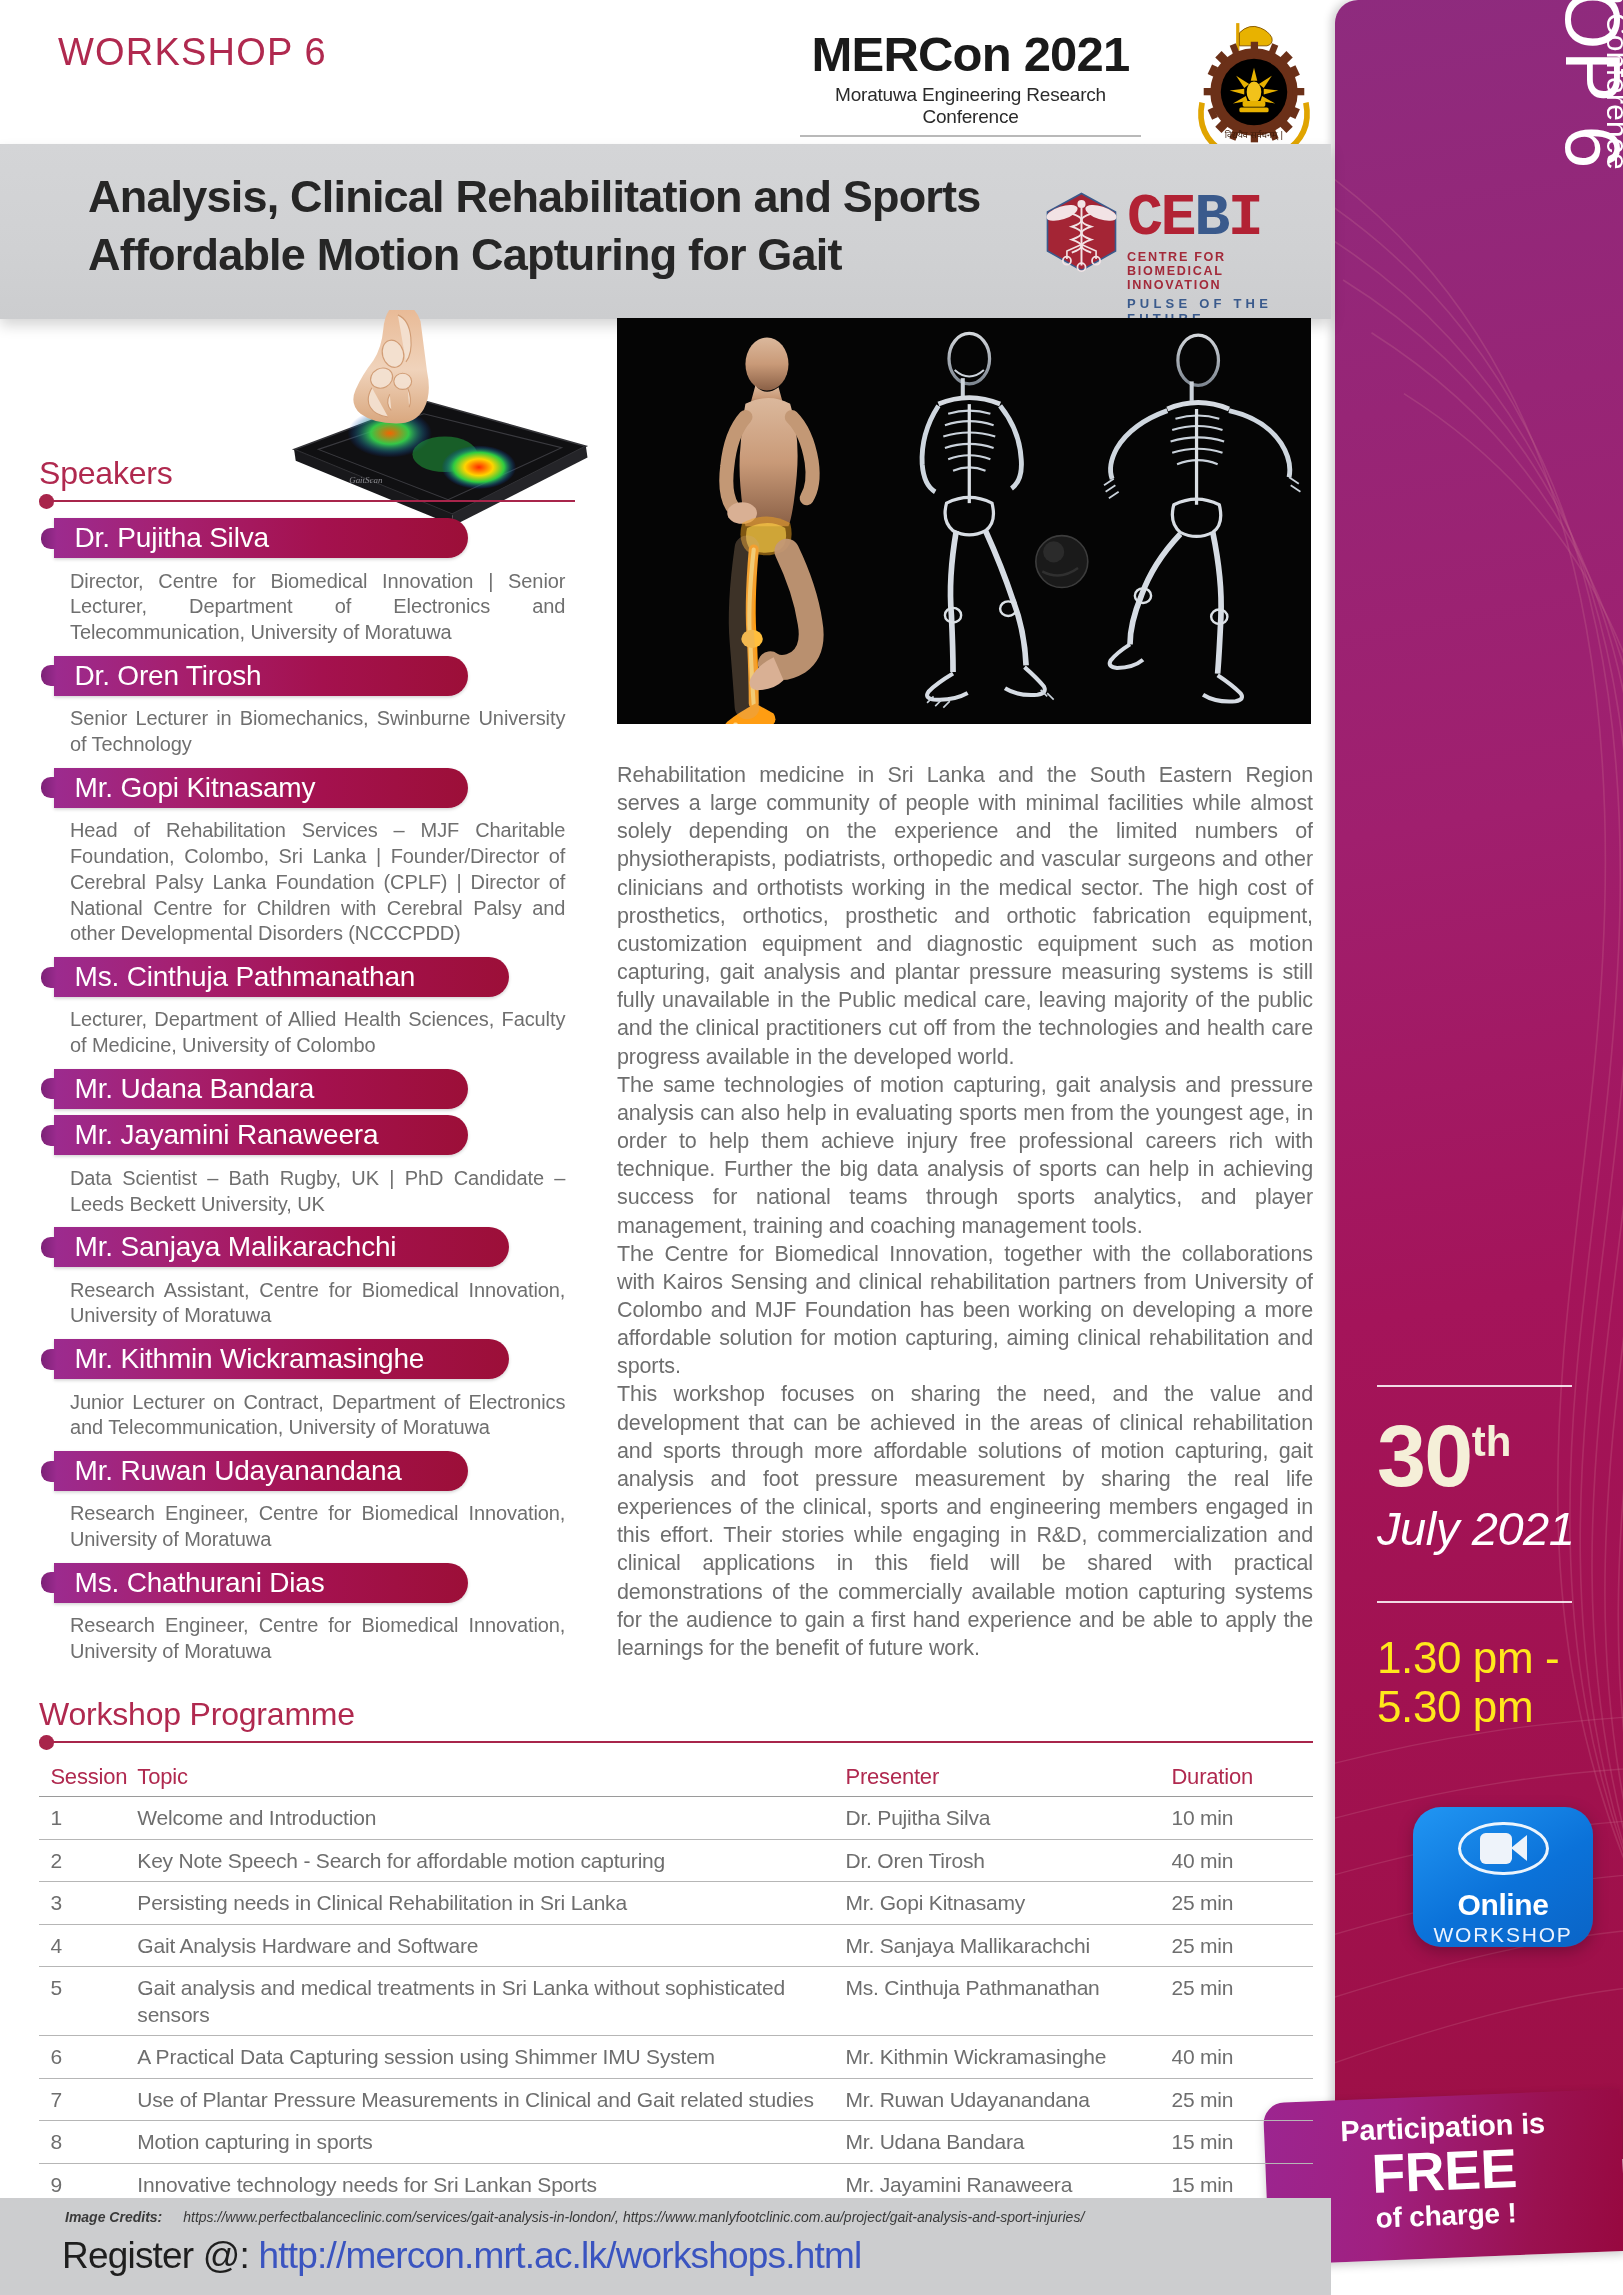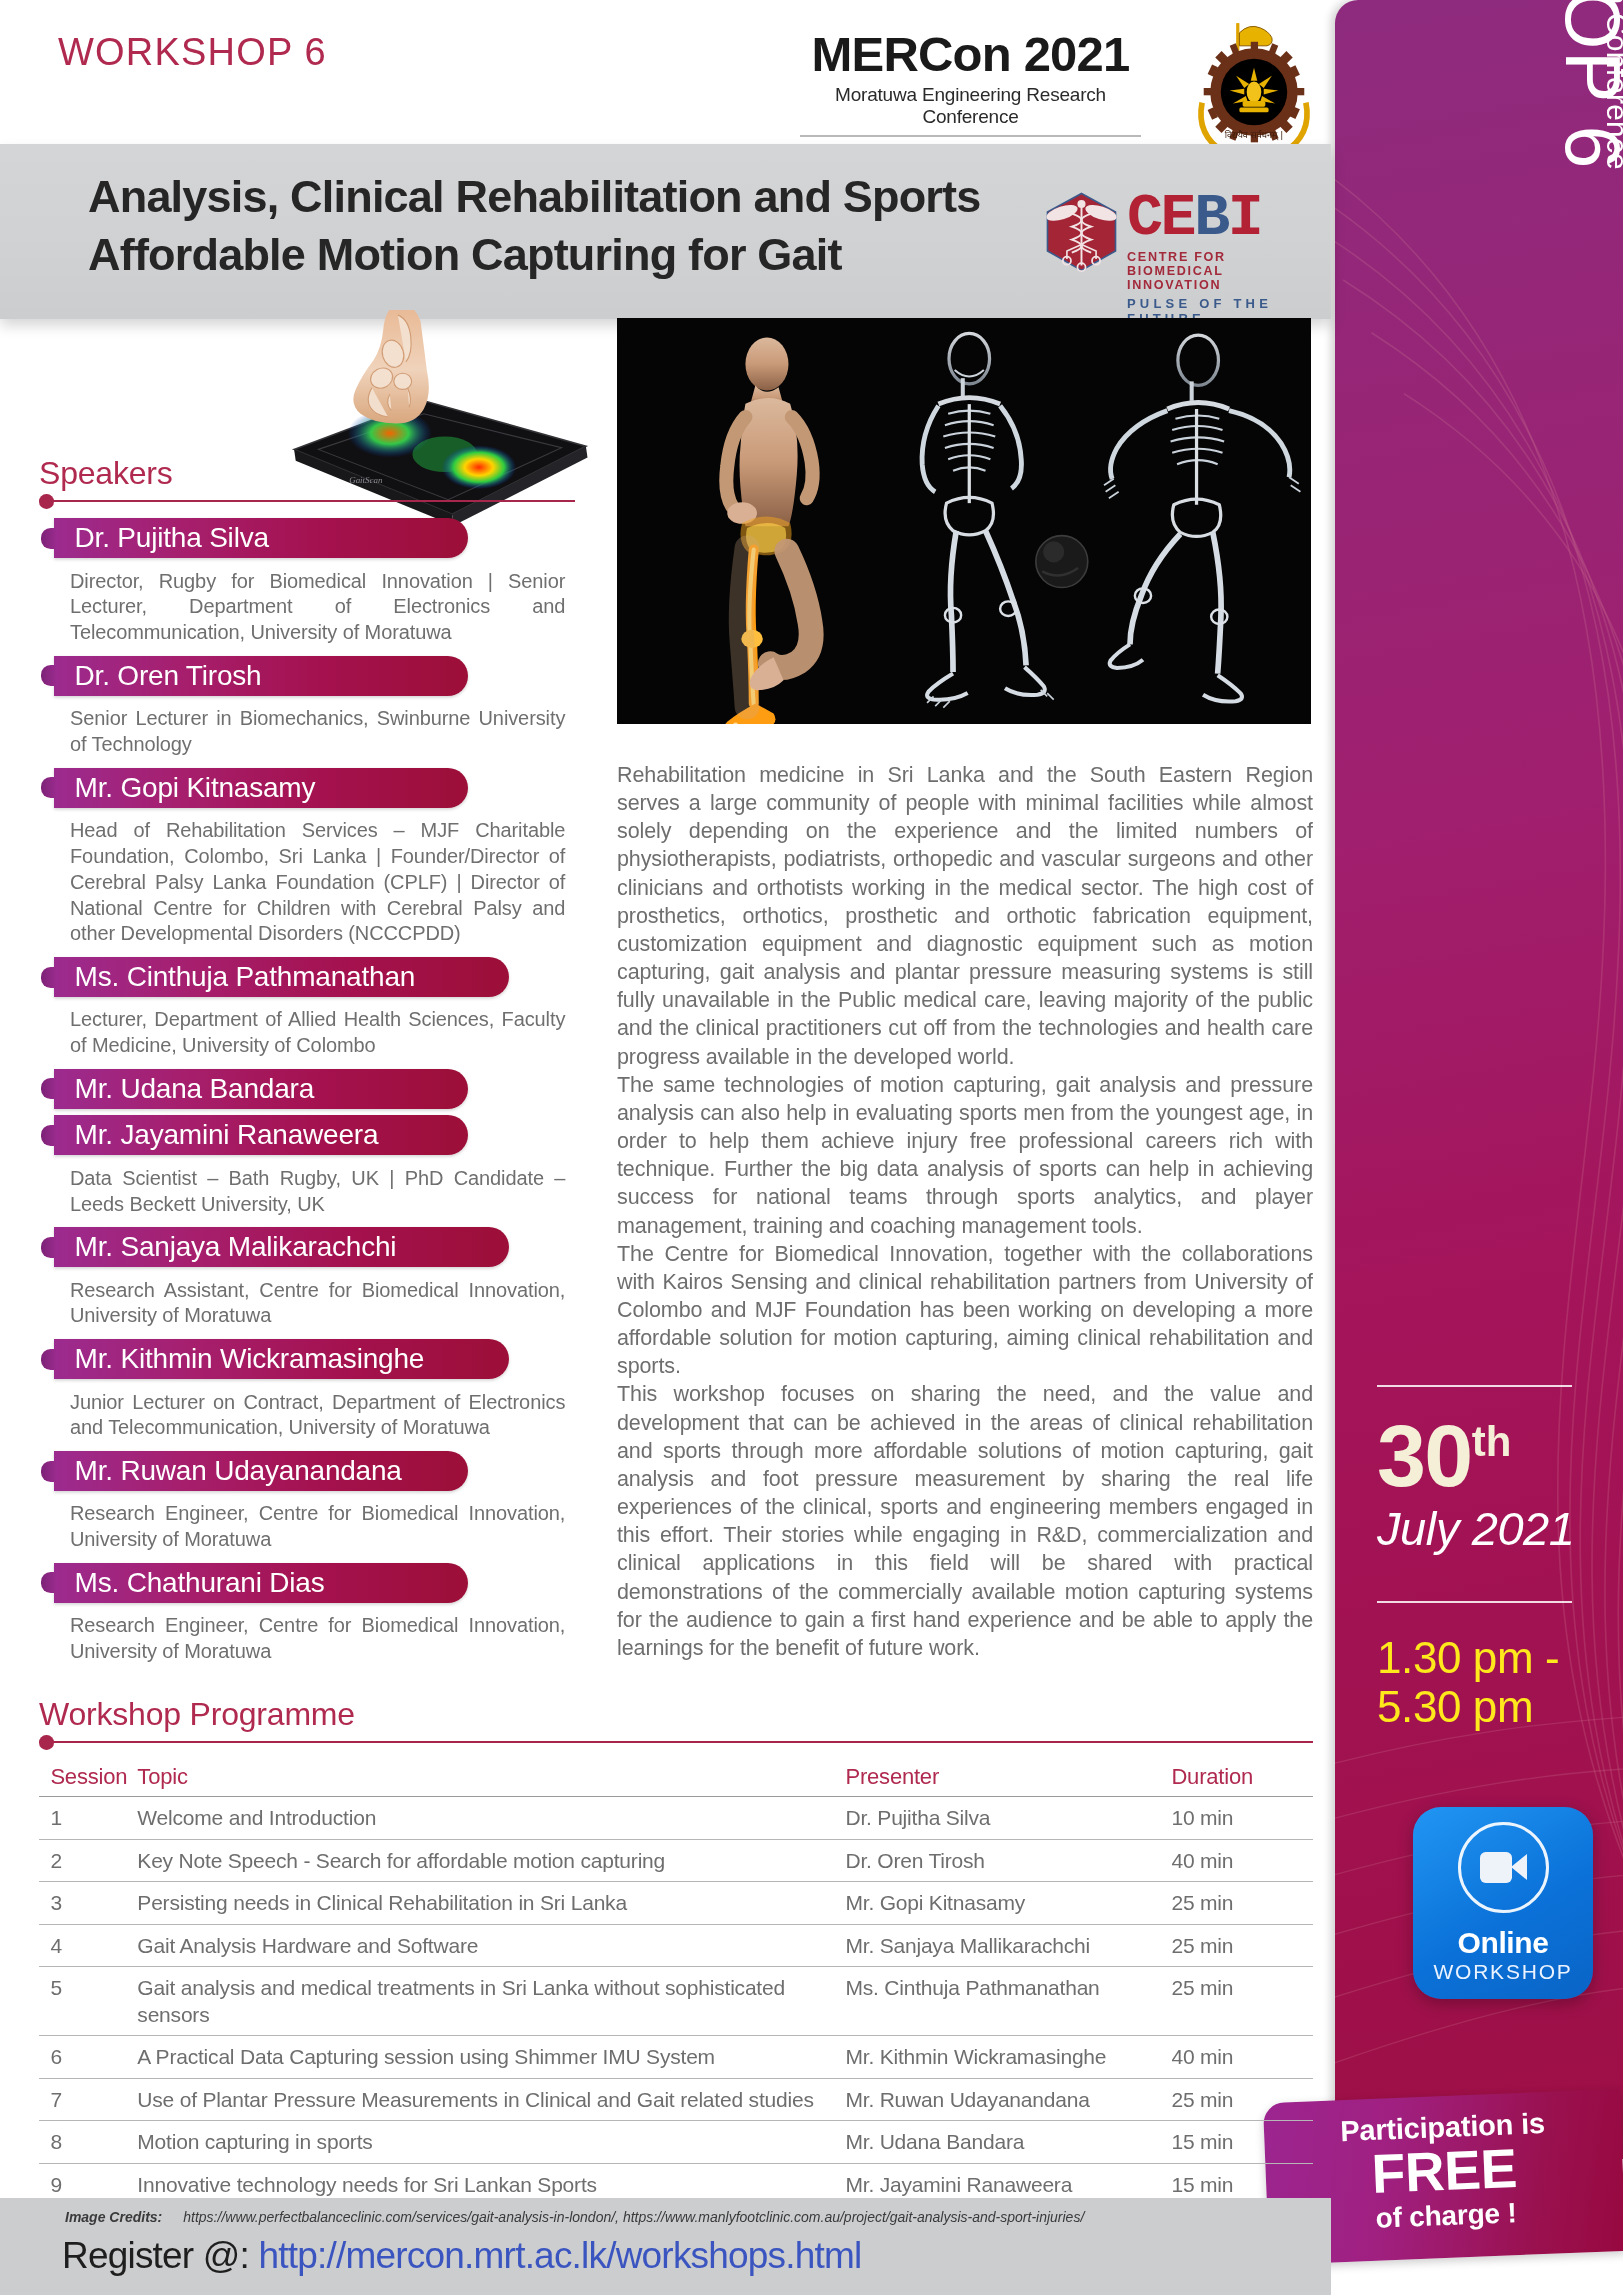--- a/index.html
+++ b/index.html
@@ -64,21 +64,21 @@
 
   .time-block {
     position: absolute; left: 42px; top: 1633px; width: 227px;
     color: #ffe81c; font-size: 44px; font-weight: 400; line-height: 1.12;
     letter-spacing: -0.4px;
   }
 
   
   .zoom-badge {
     position: absolute; left: 78px; top: 1807px;
-    width: 180px; height: 192px; border-radius: 28px;
+    width: 180px; height: 140px; border-radius: 28px;
     background: linear-gradient(150deg, #2196f3 0%, #0b72d9 55%, #0a64c6 100%);
     box-shadow: 0 4.9px 14.6px rgba(0,0,0,.25);
     display: flex; flex-direction: column; align-items: center; justify-content: flex-start;
     padding-top: 14.6px;
   }
   .zoom-circle {
     width: 91px; height: 91px; border-radius: 50%;
     border: 3.2px solid rgba(255,255,255,.92);
     display: flex; align-items: center; justify-content: center;
   }
@@ -558,21 +558,21 @@
 </div>
 
 <div id="speakers">
   <div class="sec-head">Speakers</div>
   <div class="sec-rule-wrap">
     <div class="sec-dot"></div>
     <div class="sec-rule"></div>
   </div>
   <div id="speakers-list">
       <div class="spk-pill">Dr. Pujitha Silva</div>
-      <div class="spk-aff">Director, Rugby for Biomedical Innovation | Senior Lecturer, Department of Electronics and Telecommunication, University of Moratuwa</div>
+      <div class="spk-aff">Director, Centre for Biomedical Innovation | Senior Lecturer, Department of Electronics and Telecommunication, University of Moratuwa</div>
       <div class="spk-pill">Dr. Oren Tirosh</div>
       <div class="spk-aff">Senior Lecturer in Biomechanics, Swinburne University of Technology</div>
       <div class="spk-pill">Mr. Gopi Kitnasamy</div>
       <div class="spk-aff">Head of Rehabilitation Services – MJF Charitable Foundation, Colombo, Sri Lanka | Founder/Director of Cerebral Palsy Lanka Foundation (CPLF) | Director of National Centre for Children with Cerebral Palsy and other Developmental Disorders (NCCCPDD)</div>
       <div class="spk-pill wide">Ms. Cinthuja Pathmanathan</div>
       <div class="spk-aff">Lecturer, Department of Allied Health Sciences, Faculty of Medicine, University of Colombo</div>
       <div class="spk-pill">Mr. Udana Bandara</div>
       <div class="spk-pill">Mr. Jayamini Ranaweera</div>
       <div class="spk-aff">Data Scientist – Bath Rugby, UK | PhD Candidate – Leeds Beckett University, UK</div>
       <div class="spk-pill wide">Mr. Sanjaya Malikarachchi</div>

